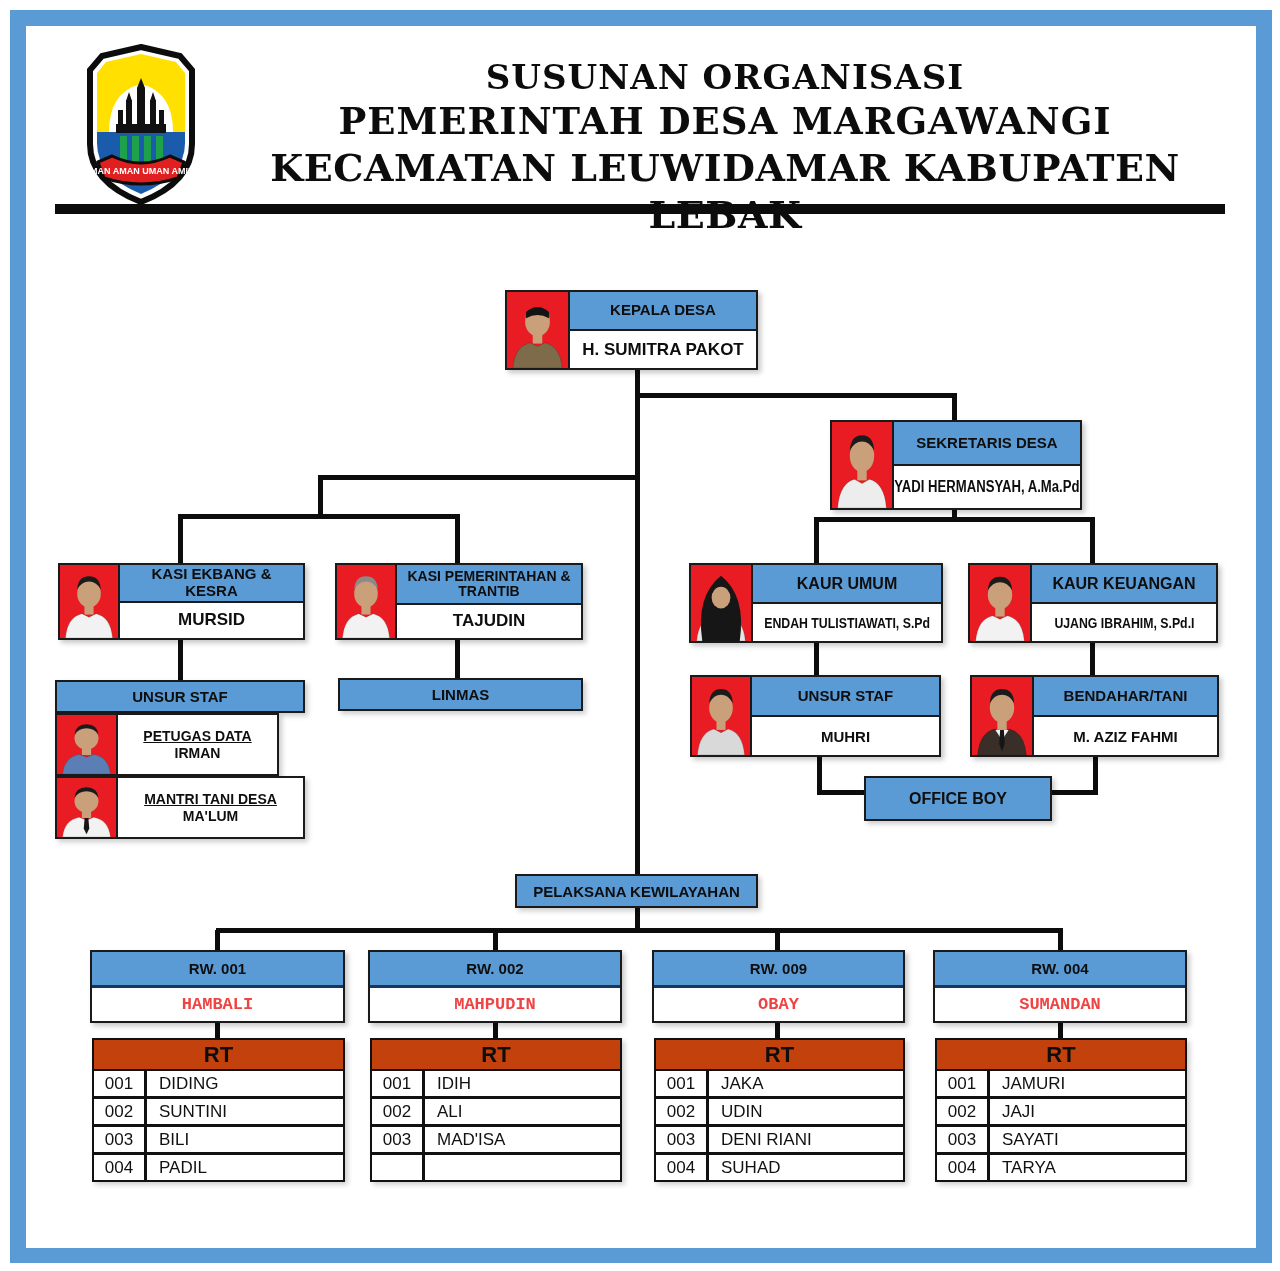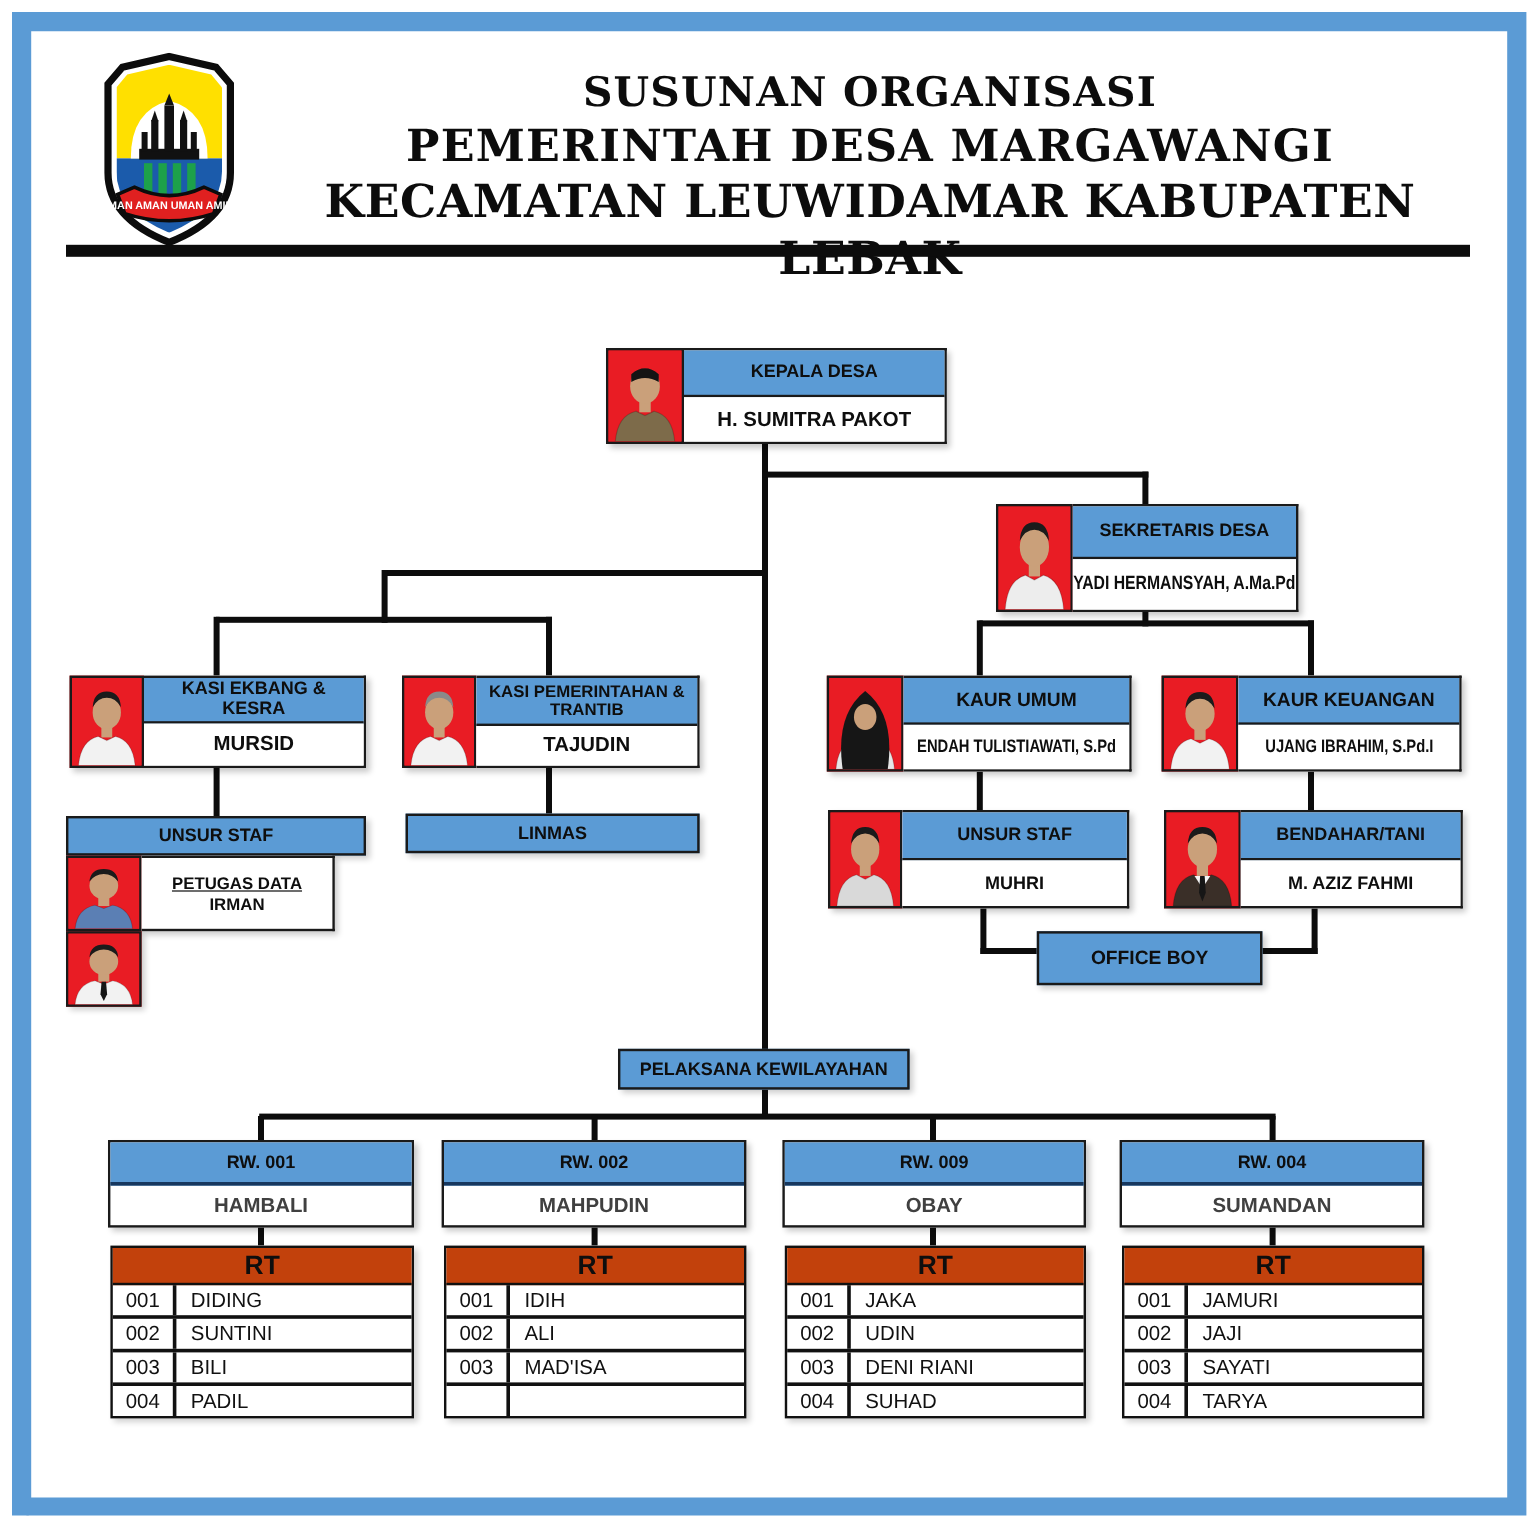--- a/index.html
+++ b/index.html
@@ -42,21 +42,21 @@
   .staff{position:absolute;display:flex;box-shadow:3px 3px 5px rgba(0,0,0,.2);}
   .sinfo{flex:1;border:2px solid #1a1a1a;border-left:none;background:#fff;box-sizing:border-box;
          display:flex;flex-direction:column;align-items:center;justify-content:center;gap:1px;}
   .role{font-weight:bold;font-size:14px;text-decoration:underline;color:#0e0e0e;}
   .sname{font-weight:bold;font-size:14px;color:#0e0e0e;}
 
   
   .rw{position:absolute;border:2px solid #1a1a1a;box-sizing:border-box;background:#fff;box-shadow:3px 3px 5px rgba(0,0,0,.22);}
   .rw .rh{height:33px;background:#5b9bd5;border-bottom:3px solid #17375e;display:flex;align-items:center;justify-content:center;
           font-weight:bold;font-size:15px;color:#0e0e0e;}
-  .rw .rn{height:33px;display:flex;align-items:center;justify-content:center;font-weight:bold;font-size:17px;color:#404040;}
+  .rw .rn{height:33px;display:flex;align-items:center;justify-content:center;font-weight:bold;font-size:17px;color:#ef4444;font-family:Liberation Mono, monospace;}
 
   
   .rt{position:absolute;border:2px solid #111;box-sizing:border-box;background:#fff;box-shadow:3px 3px 5px rgba(0,0,0,.18);}
   .rt .hd{height:29px;background:#c2410c;border-bottom:2px solid #111;display:flex;align-items:center;justify-content:center;
           font-weight:bold;font-size:22px;color:#0e0e0e;}
   .rt .row{display:flex;height:25px;border-bottom:3px solid #111;justify-content:flex-end;}
   .rt .row:last-child{border-bottom:none;}
   .rt .num{width:53px;border-right:3px solid #111;display:flex;align-items:center;justify-content:center;
            font-size:17px;color:#111;box-sizing:border-box;}
   .rt .val{flex:1;display:flex;align-items:center;padding-left:12px;font-size:17px;color:#111;}
@@ -140,21 +140,21 @@
   <div class="card" style="left:505px;top:290px;height:80px">
     <div class="photo" style="width:65px">
         <svg viewBox="0 0 64 84" preserveAspectRatio="none" xmlns="http://www.w3.org/2000/svg">
           <rect width="64" height="84" fill="#e91c24"></rect>
           <path d="M6 84 Q8 60 24 56 L32 60 L40 56 Q56 60 58 84 Z" fill="#7d6b4a" stroke="rgba(0,0,0,.18)" stroke-width="1"></path>
           <rect x="27" y="44" width="10" height="13" fill="#caa07a"></rect>
           <ellipse cx="32" cy="33" rx="13" ry="16" fill="#caa07a"></ellipse>
           <path d="M20 22 Q32 11 44 22 L44 29 Q32 22 20 29 Z" fill="#141414"></path>
         </svg>
       </div>
-    <div class="panel" style="width:219px">
+    <div class="panel" style="width:188px">
       <div class="ttl">KEPALA DESA</div>
       <div class="nm big">H. SUMITRA PAKOT</div>
     </div>
   </div>
 
   <div class="card" style="left:830px;top:420px;height:90px">
     <div class="photo" style="width:64px">
         <svg viewBox="0 0 64 84" preserveAspectRatio="none" xmlns="http://www.w3.org/2000/svg">
           <rect width="64" height="84" fill="#e91c24"></rect>
           <path d="M6 84 Q8 60 24 56 L32 60 L40 56 Q56 60 58 84 Z" fill="#ededed" stroke="rgba(0,0,0,.18)" stroke-width="1"></path>
@@ -260,20 +260,24 @@
     <div class="photo" style="width:63px">
         <svg viewBox="0 0 64 84" preserveAspectRatio="none" xmlns="http://www.w3.org/2000/svg">
           <rect width="64" height="84" fill="#e91c24"></rect>
           <path d="M6 84 Q8 60 24 56 L32 60 L40 56 Q56 60 58 84 Z" fill="#f2f2f2" stroke="rgba(0,0,0,.18)" stroke-width="1"></path>
           <rect x="27" y="44" width="10" height="13" fill="#caa07a"></rect>
           <ellipse cx="32" cy="33" rx="13" ry="16" fill="#caa07a"></ellipse>
           <path d="M19 28 Q20 13 32 13 Q44 13 45 28 Q40 19 32 19 Q24 19 19 28 Z" fill="#1b1b1b"></path>
           <polygon points="30,57 34,57 35,72 32,80 29,72" fill="#161616"></polygon>
         </svg>
       </div>
+    <div class="sinfo" style="width:187px">
+      <div class="role">MANTRI TANI DESA</div>
+      <div class="sname">MA'LUM</div>
+    </div>
   </div>
 
   <div class="bluebar" style="left:338px;top:678px;width:245px;height:33px">LINMAS</div>
 
   <div class="card" style="left:690px;top:675px;height:82px">
     <div class="photo" style="width:62px">
         <svg viewBox="0 0 64 84" preserveAspectRatio="none" xmlns="http://www.w3.org/2000/svg">
           <rect width="64" height="84" fill="#e91c24"></rect>
           <path d="M6 84 Q8 60 24 56 L32 60 L40 56 Q56 60 58 84 Z" fill="#d9d9d9" stroke="rgba(0,0,0,.18)" stroke-width="1"></path>
           <rect x="27" y="44" width="10" height="13" fill="#caa07a"></rect>

